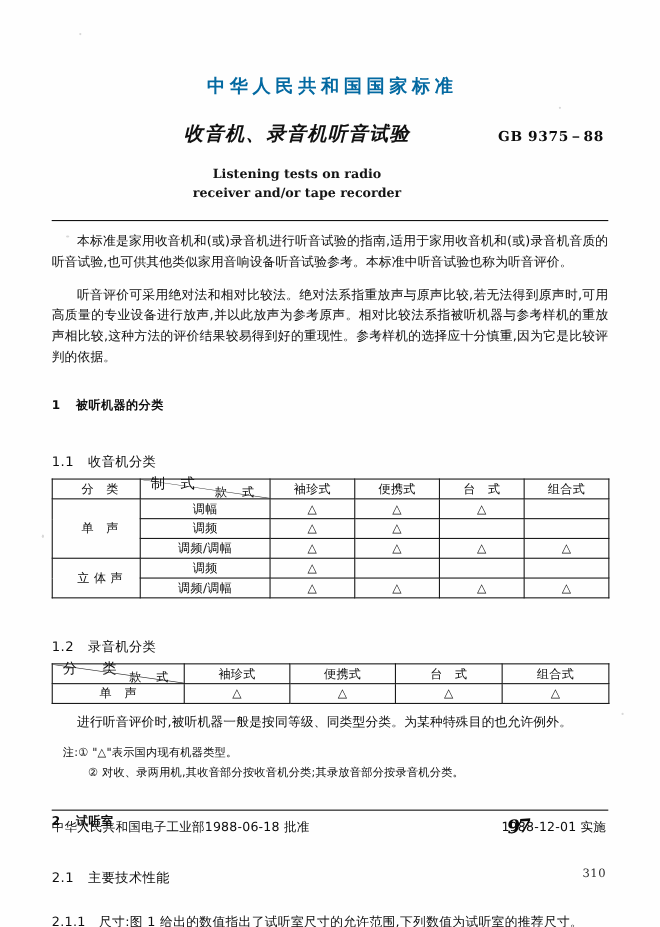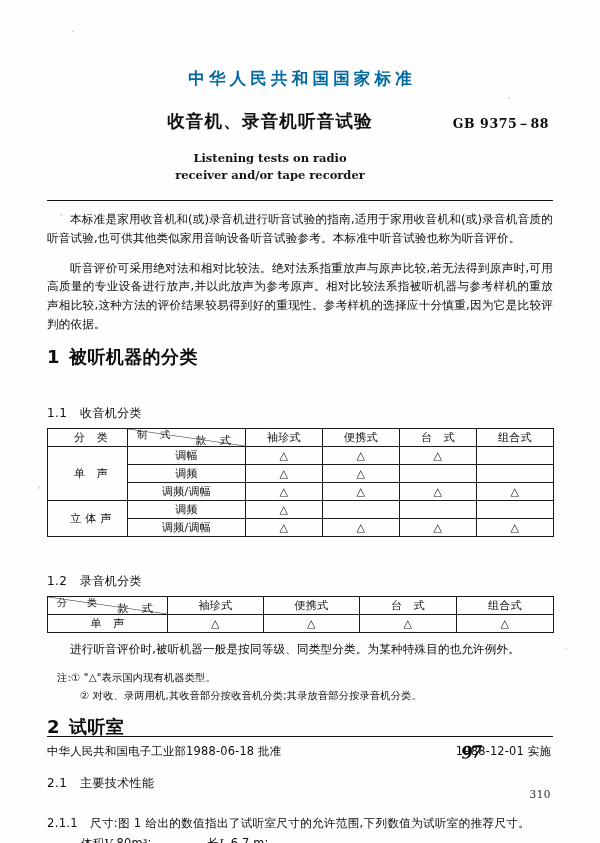--- a/index.html
+++ b/index.html
@@ -46,20 +46,21 @@
     margin-top: 19px;
     height: 28px;
   }
   .doc-title {
     font-size: 17.5px;
     font-weight: bold;
     letter-spacing: 1.2px;
     color: #111;
     display: inline-block;
     margin-left: -60px;
+    font-style: italic;
   }
   .gb-number {
     position: absolute;
     right: 4px;
     top: 7px;
     font-size: 12.5px;
     font-weight: bold;
     letter-spacing: 0.6px;
     font-family: "DejaVu Serif", "Liberation Serif", serif;
     white-space: nowrap;
@@ -86,23 +87,23 @@
     font-size: 11.6px;
     line-height: 18.6px;
     text-align: justify;
     text-indent: 23px;
     margin-top: 7px;
     letter-spacing: 0.15px;
   }
   .para:first-of-type { margin-top: 9px; }
 
   .h1 {
-    font-size: 18px;
-    font-weight: bold;
-    margin-top: 11px;
+    font-size: 11px;
+    font-weight: bold;
+    margin-top: 28px;
     letter-spacing: 0.4px;
   }
   .h1 .num { display: inline-block; width: 22px; }
   .h2 {
     font-size: 12px;
     margin-top: 9px;
     letter-spacing: 0.4px;
   }
   .h2 .num { display: inline-block; width: 33px; margin-top: 28px; }
   .h3 {
@@ -151,21 +152,21 @@
     position: absolute;
     right: 9px;
     top: 4px;
     font-size: 11px;
     letter-spacing: 5px;
   }
   .diag .lbl-bot {
     position: absolute;
     left: 9px;
     bottom: 4px;
-    font-size: 10px;
+    font-size: 13px;
     letter-spacing: 5px;
   }
   .diag2 { height: 42px; }
 
   
   .hdr-cat {
     font-size: 11px;
     letter-spacing: 7px;
     text-indent: 7px;
   }

